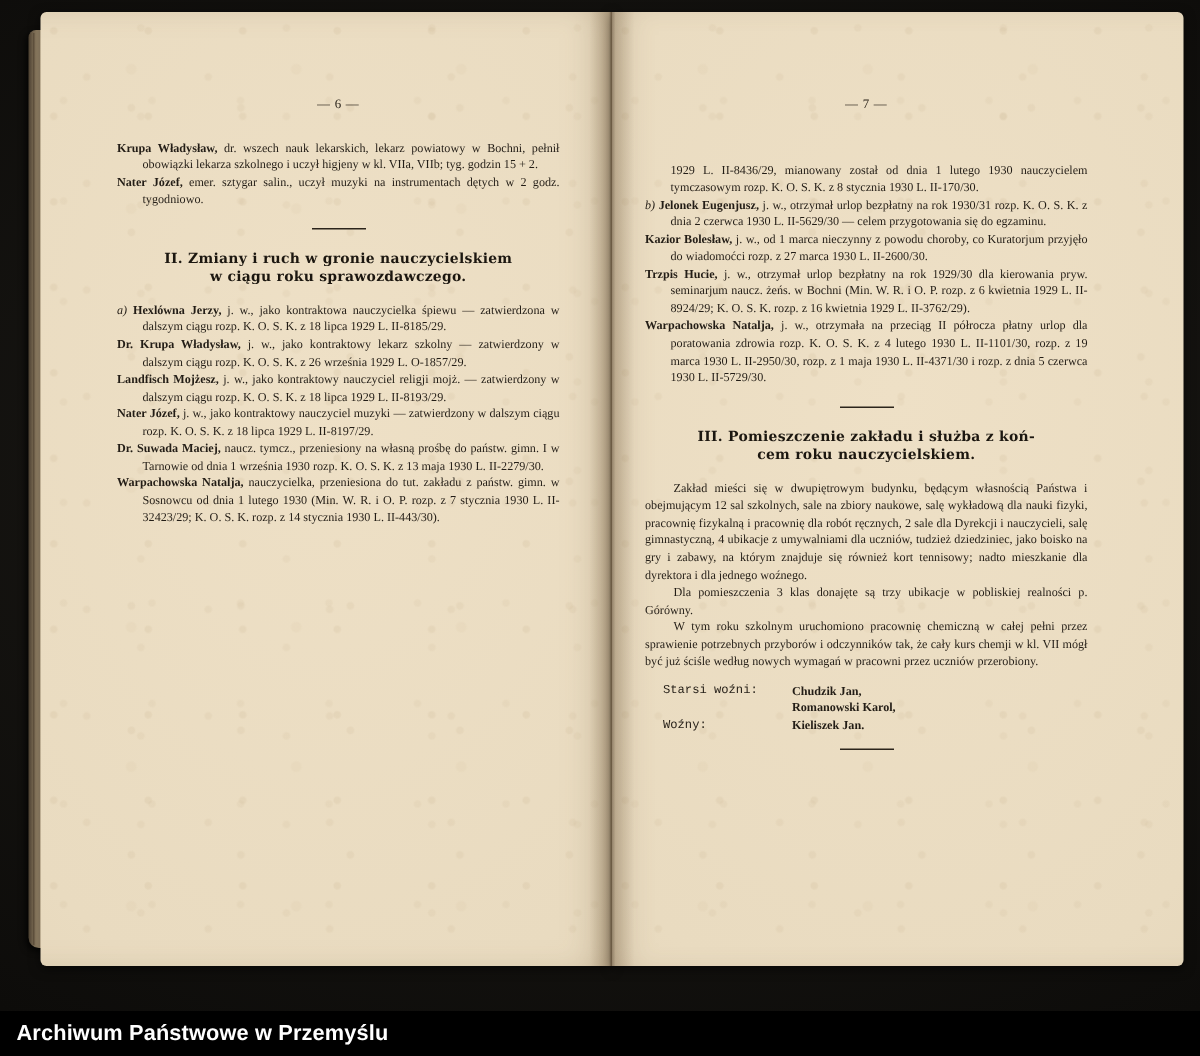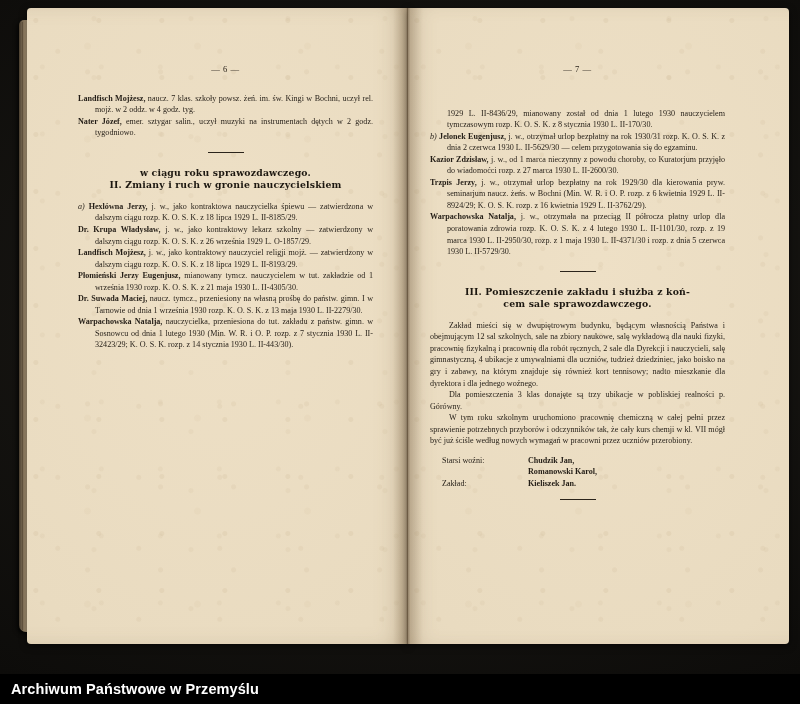--- a/index.html
+++ b/index.html
@@ -187,21 +187,21 @@
   }
 
   
   .staff {
     margin-top: 8px;
     display: grid;
     grid-template-columns: 86px 1fr;
     row-gap: 0;
     padding-left: 12px;
   }
-  .staff .lbl { font-weight: normal; }
+  .staff .lbl { font-weight: normal; font-family: Liberation Mono, monospace; }
   .staff .val { font-weight: bold; }
 
   
   .watermark {
     position: absolute;
     left: 0;
     bottom: 0;
     width: 800px;
     height: 30px;
     background: #000000;
@@ -230,78 +230,78 @@
     <div class="edge-stack"></div>
 
     <div class="leaf left">
       <div class="grain"></div>
 
       <div class="page-inner left-col">
 
         <div class="folio">— 6 —</div>
 
         <div>
-          <p class="entry"><span class="nm">Landfisch Mojżesz,</span><span> naucz. 7 klas. szkoły powsz. żeń. im. św. Kingi w Bochni, uczył rel. mojż. w 2 oddz. w 4 godz. tyg.</span></p>
+          <p class="entry"><span class="nm">Krupa Władysław,</span><span> dr. wszech nauk lekarskich, lekarz powiatowy w Bochni, pełnił obowiązki lekarza szkolnego i uczył higjeny w kl. VIIa, VIIb; tyg. godzin 15 + 2.</span></p>
           <p class="entry"><span class="nm">Nater Józef,</span><span> emer. sztygar salin., uczył muzyki na instrumentach dętych w 2 godz. tygodniowo.</span></p>
         </div>
 
         <div class="rule"></div>
 
         <div class="heading">
+          <span class="ln">II. Zmiany i ruch w gronie nauczycielskiem</span>
           <span class="ln">w ciągu roku sprawozdawczego.</span>
-          <span class="ln">II. Zmiany i ruch w gronie nauczycielskiem</span>
         </div>
 
         <div>
           <p class="entry"><span class="mk">a)</span> <span class="nm">Hexlówna Jerzy,</span><span> j. w., jako kontraktowa nauczycielka śpiewu — zatwierdzona w dalszym ciągu rozp. K. O. S. K. z 18 lipca 1929 L. II-8185/29.</span></p>
           <p class="entry"><span class="nm">Dr. Krupa Władysław,</span><span> j. w., jako kontraktowy lekarz szkolny — zatwierdzony w dalszym ciągu rozp. K. O. S. K. z 26 września 1929 L. O-1857/29.</span></p>
           <p class="entry"><span class="nm">Landfisch Mojżesz,</span><span> j. w., jako kontraktowy nauczyciel religji mojż. — zatwierdzony w dalszym ciągu rozp. K. O. S. K. z 18 lipca 1929 L. II-8193/29.</span></p>
-          <p class="entry"><span class="nm">Płomieński Jerzy Eugenjusz,</span><span> mianowany tymcz. nauczycielem w tut. zakładzie od 1 września 1930 rozp. K. O. S. K. z 21 maja 1930 L. II-4305/30.</span></p>
+          <p class="entry"><span class="nm">Nater Józef,</span><span> j. w., jako kontraktowy nauczyciel muzyki — zatwierdzony w dalszym ciągu rozp. K. O. S. K. z 18 lipca 1929 L. II-8197/29.</span></p>
           <p class="entry"><span class="nm">Dr. Suwada Maciej,</span><span> naucz. tymcz., przeniesiony na własną prośbę do państw. gimn. I w Tarnowie od dnia 1 września 1930 rozp. K. O. S. K. z 13 maja 1930 L. II-2279/30.</span></p>
           <p class="entry"><span class="nm">Warpachowska Natalja,</span><span> nauczycielka, przeniesiona do tut. zakładu z państw. gimn. w Sosnowcu od dnia 1 lutego 1930 (Min. W. R. i O. P. rozp. z 7 stycznia 1930 L. II-32423/29; K. O. S. K. rozp. z 14 stycznia 1930 L. II-443/30).</span></p>
         </div>
 
       </div>
     </div>
 
     <div class="leaf right">
       <div class="grain"></div>
     </div>
 
     <div class="page-inner right-col">
 
       <div class="folio">— 7 —</div>
 
       <div>
         <p class="entry cont"><span>1929 L. II-8436/29, mianowany został od dnia 1 lutego 1930 nauczycielem tymczasowym rozp. K. O. S. K. z 8 stycznia 1930 L. II-170/30.</span></p>
         <p class="entry"><span class="mk">b)</span> <span class="nm">Jelonek Eugenjusz,</span><span> j. w., otrzymał urlop bezpłatny na rok 1930/31 rozp. K. O. S. K. z dnia 2 czerwca 1930 L. II-5629/30 — celem przygotowania się do egzaminu.</span></p>
-        <p class="entry"><span class="nm">Kazior Zdzisław,</span><span> j. w., od 1 marca nieczynny z powodu choroby, co Kuratorjum przyjęło do wiadomoćci rozp. z 27 marca 1930 L. II-2600/30.</span></p>
-        <p class="entry"><span class="nm">Trzpis Jerzy,</span><span> j. w., otrzymał urlop bezpłatny na rok 1929/30 dla kierowania pryw. seminarjum naucz. żeńs. w Bochni (Min. W. R. i O. P. rozp. z 6 kwietnia 1929 L. II-8924/29; K. O. S. K. rozp. z 16 kwietnia 1929 L. II-3762/29).</span></p>
+        <p class="entry"><span class="nm">Kazior Bolesław,</span><span> j. w., od 1 marca nieczynny z powodu choroby, co Kuratorjum przyjęło do wiadomoćci rozp. z 27 marca 1930 L. II-2600/30.</span></p>
+        <p class="entry"><span class="nm">Trzpis Hucie,</span><span> j. w., otrzymał urlop bezpłatny na rok 1929/30 dla kierowania pryw. seminarjum naucz. żeńs. w Bochni (Min. W. R. i O. P. rozp. z 6 kwietnia 1929 L. II-8924/29; K. O. S. K. rozp. z 16 kwietnia 1929 L. II-3762/29).</span></p>
         <p class="entry"><span class="nm">Warpachowska Natalja,</span><span> j. w., otrzymała na przeciąg II półrocza płatny urlop dla poratowania zdrowia rozp. K. O. S. K. z 4 lutego 1930 L. II-1101/30, rozp. z 19 marca 1930 L. II-2950/30, rozp. z 1 maja 1930 L. II-4371/30 i rozp. z dnia 5 czerwca 1930 L. II-5729/30.</span></p>
       </div>
 
       <div class="rule"></div>
 
       <div class="heading">
         <span class="ln">III. Pomieszczenie zakładu i służba z koń-</span>
-        <span class="ln">cem sale sprawozdawczego.</span>
+        <span class="ln">cem roku nauczycielskiem.</span>
       </div>
 
       <div>
         <p class="prose">Zakład mieści się w dwupiętrowym budynku, będącym własnością Państwa i obejmującym 12 sal szkolnych, sale na zbiory naukowe, salę wykładową dla nauki fizyki, pracownię fizykalną i pracownię dla robót ręcznych, 2 sale dla Dyrekcji i nauczycieli, salę gimnastyczną, 4 ubikacje z umywalniami dla uczniów, tudzież dziedziniec, jako boisko na gry i zabawy, na którym znajduje się również kort tennisowy; nadto mieszkanie dla dyrektora i dla jednego woźnego.</p>
         <p class="prose">Dla pomieszczenia 3 klas donajęte są trzy ubikacje w pobliskiej realności p. Górówny.</p>
         <p class="prose">W tym roku szkolnym uruchomiono pracownię chemiczną w całej pełni przez sprawienie potrzebnych przyborów i odczynników tak, że cały kurs chemji w kl. VII mógł być już ściśle według nowych wymagań w pracowni przez uczniów przerobiony.</p>
       </div>
 
       <div class="staff">
         <span class="lbl">Starsi woźni:</span>
         <span class="val">Chudzik Jan,</span>
         <span class="lbl"></span>
         <span class="val">Romanowski Karol,</span>
-        <span class="lbl">Zakład:</span>
+        <span class="lbl">Woźny:</span>
         <span class="val">Kieliszek Jan.</span>
       </div>
 
       <div class="rule tight"></div>
 
     </div>
 
     <div class="gutter"></div>
 
   </div>

